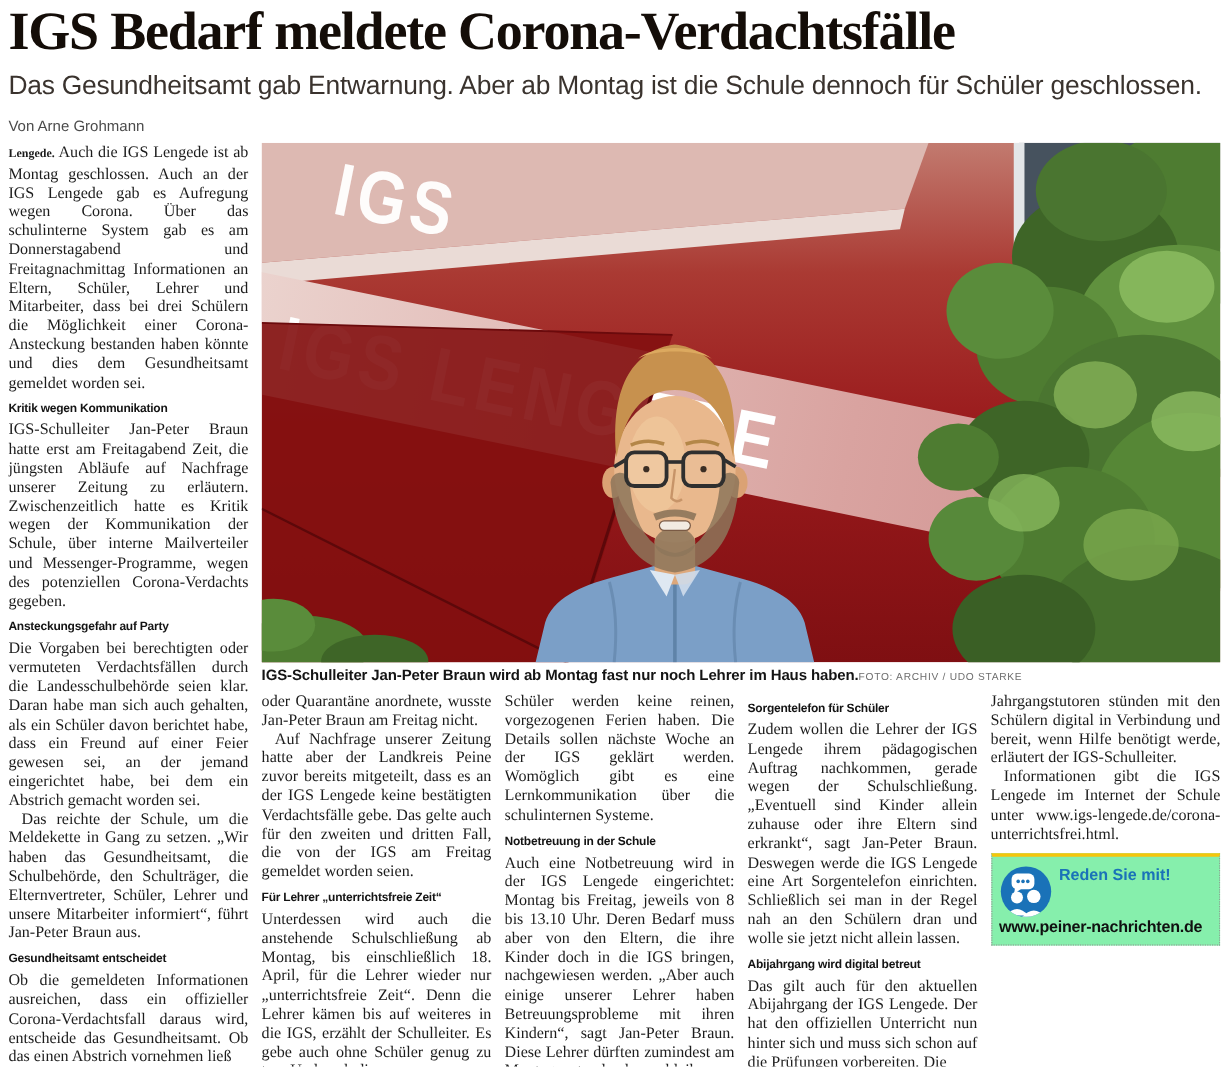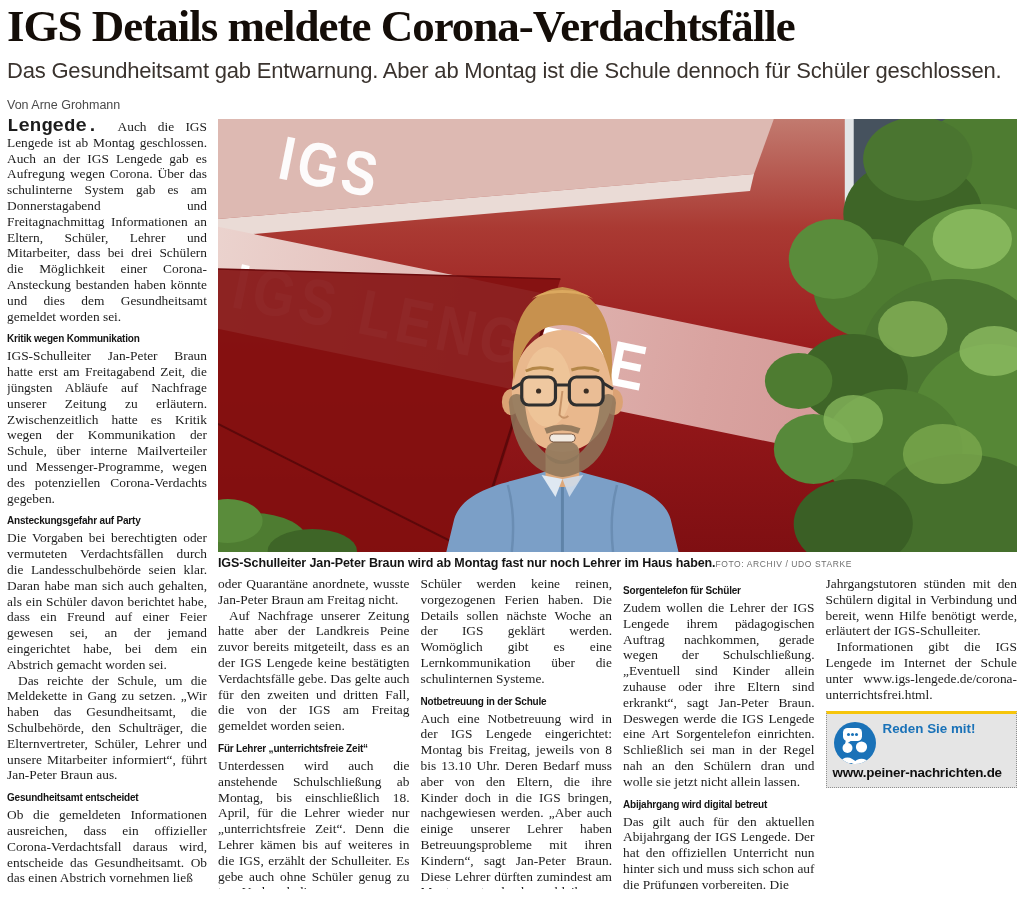--- a/index.html
+++ b/index.html
@@ -42,34 +42,34 @@
   
   .col p{
     margin:0;font-size:13.4px;line-height:15.8px;text-align:justify;
     hyphens:auto;-webkit-hyphens:auto;word-break:normal;
   }
   .col p.indent{text-indent:11px;}
   .col h3{
     margin:7px 0 2px;font-family:"Liberation Sans",sans-serif;
     font-size:10px;line-height:15px;color:#141414;letter-spacing:-0.2px;
   }
-  .col p strong{font-family:Liberation Mono, monospace;font-size:19px;}
+  .col p strong{font-family:Liberation Serif, serif;font-size:10px;}
   
   .photo-caption{
     font-family:"Liberation Sans",sans-serif;font-weight:bold;
     font-size:12.5px;color:#141414;letter-spacing:-0.1px;
   }
   .photo-credit{
     font-family:"Liberation Sans",sans-serif;font-size:8.5px;color:#6e6e6e;
     letter-spacing:0.6px;padding-top:3px;white-space:nowrap;
   }
   
   .callout{
     margin-top:9px;border:1px dotted #8f8f8f;border-top:3px solid #f6c50b;
-    padding:7px 6px 6px;box-sizing:border-box;background:#e5e5e5;
+    padding:7px 6px 6px;box-sizing:border-box;background:#86efac;
   }
   .callout-top{display:flex;align-items:flex-start;}
   .callout-icon{flex:0 0 44px;margin-right:6px;}
   .callout-title{
     font-family:"Liberation Sans",sans-serif;font-weight:bold;
     font-size:15px;color:#1a72b8;line-height:1.1;margin:0;
   }
   .callout-question{
     font-family:"Liberation Sans",sans-serif;font-size:12.5px;color:#474747;
     line-height:1.22;margin:2px 0 0;
@@ -77,21 +77,21 @@
   .callout-url{
     font-family:"Liberation Sans",sans-serif;font-weight:bold;
     font-size:14px;color:#101010;margin:3px 0 0;letter-spacing:-0.2px;
   }
 </style>
 </head>
 <body>
 
 <div class="page">
 
-  <h1 class="headline">IGS Details meldete Corona-Verdachtsfälle</h1>
+  <h1 class="headline">IGS Bedarf meldete Corona-Verdachtsfälle</h1>
   <div class="subheadline">Das Gesundheitsamt gab Entwarnung. Aber ab Montag ist die Schule dennoch für Schüler geschlossen.</div>
   <div class="byline">Von Arne Grohmann</div>
 
   <div class="content">
 
     <div class="col col1">
         <p><strong>Lengede. </strong>Auch die IGS Lengede ist ab Montag geschlossen. Auch an der IGS Lengede gab es Aufregung wegen Corona. Über das schulinterne System gab es am Donnerstagabend und Freitagnachmittag Informationen an Eltern, Schüler, Lehrer und Mitarbeiter, dass bei drei Schülern die Möglichkeit einer Corona-Ansteckung bestanden haben könnte und dies dem Gesundheitsamt gemeldet worden sei.</p>
         <h3>Kritik wegen Kommunikation</h3>
         <p>IGS-Schulleiter Jan-Peter Braun hatte erst am Freitagabend Zeit, die jüngsten Abläufe auf Nachfrage unserer Zeitung zu erläutern. Zwischenzeitlich hatte es Kritik wegen der Kommunikation der Schule, über interne Mailverteiler und Messenger-Programme, wegen des potenziellen Corona-Verdachts gegeben.</p>
         <h3>Ansteckungsgefahr auf Party</h3>

